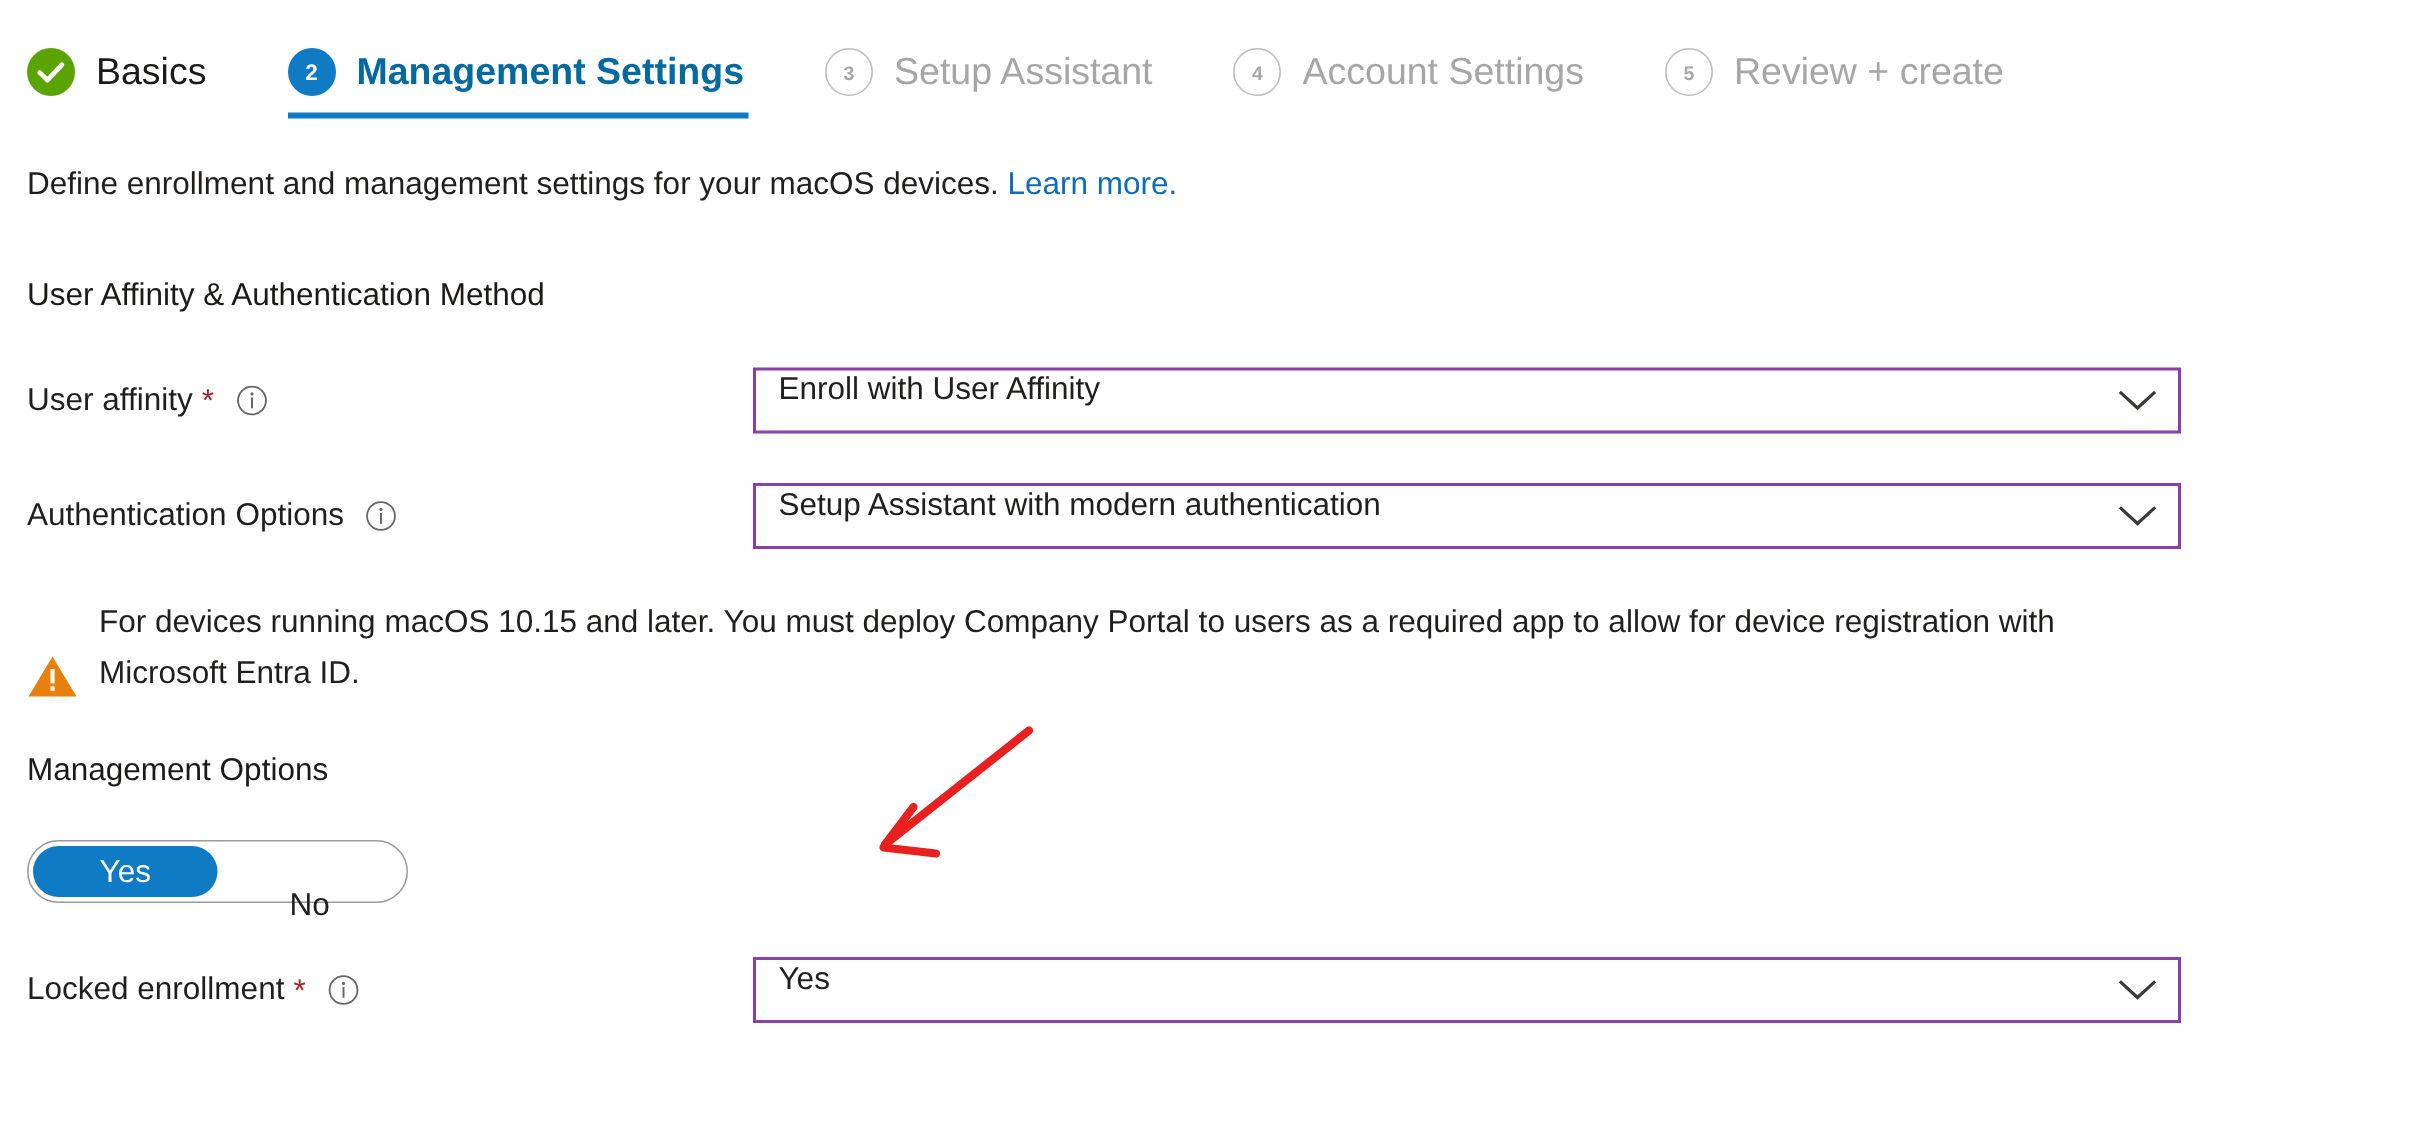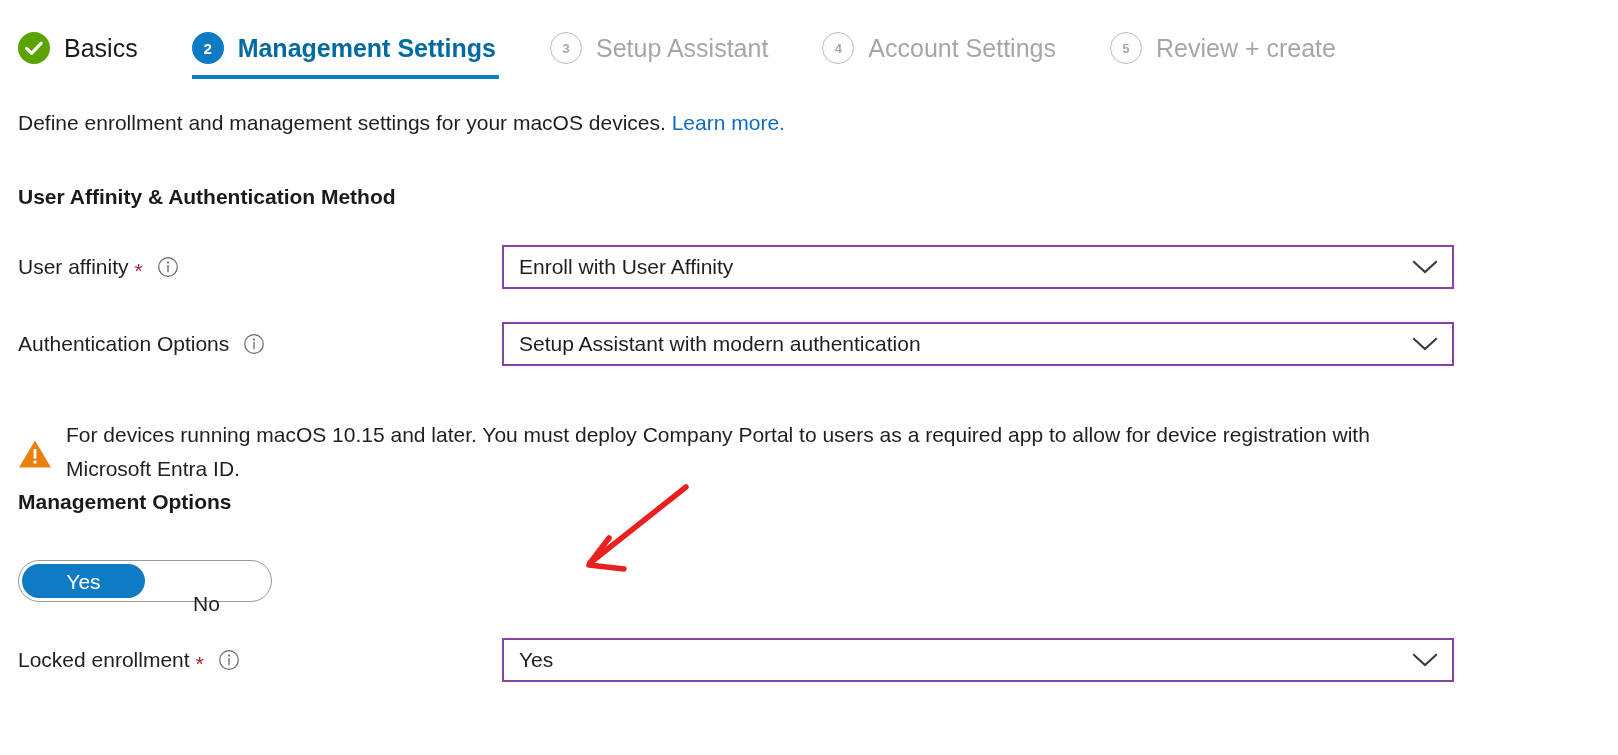--- a/index.html
+++ b/index.html
@@ -98,46 +98,45 @@
   .description a {
     color: #0F6CBD;
     text-decoration: none;
   }
 
   
   .section-heading {
     position: absolute;
     left: 18px;
     font-size: 21px;
-    font-weight: 700;
+    font-weight: 400;
     color: #1b1a19;
     line-height: 28px;
   }
   #sec-user-affinity { top: 183px; }
-  #sec-management-options { top: 488px; }
+  #sec-management-options { top: 500px; }
 
   
   .form-row {
     position: absolute;
     left: 18px;
     right: 0;
     height: 44px;
     display: flex;
     align-items: center;
   }
   #row-user-affinity   { top: 245px; }
   #row-auth-method     { top: 322px; }
   #row-await-config    { top: 559px; }
   #row-locked-enroll   { top: 638px; }
 
   .field-label {
     width: 484px;
     flex: 0 0 484px;
     display: flex;
-    align-items: center;
     font-size: 21px;
     line-height: 26px;
     color: #201f1e;
     white-space: nowrap;
   }
   .required-star {
     color: #a4262c;
     font-size: 21px;
     margin-left: 6px;
     line-height: 1;
@@ -155,21 +154,20 @@
 
   
   .dropdown {
     flex: 0 0 auto;
     width: 952px;
     height: 44px;
     box-sizing: border-box;
     border: 2px solid #8B3FA8;
     background: #ffffff;
     display: flex;
-    align-items: center;
     padding: 0 14px 0 15px;
     cursor: pointer;
     position: relative;
   }
   .dropdown-value {
     font-size: 21px;
     line-height: 26px;
     color: #201f1e;
     flex: 1 1 auto;
     white-space: nowrap;
@@ -178,22 +176,21 @@
   .chevron { flex: 0 0 auto; display: flex; align-items: center; }
   .chevron svg { display: block; }
 
   
   .warning-block {
     position: absolute;
     left: 18px;
     top: 398px;
     width: 1430px;
     display: flex;
-    align-items: center;
-    margin-top: 20px;
+    align-items: flex-end;
   }
   .warning-icon {
     flex: 0 0 auto;
     margin-top: 4px;
     margin-right: 14px;
   }
   .warning-icon svg { display: block; }
   .warning-text {
     font-size: 21px;
     line-height: 34px;

